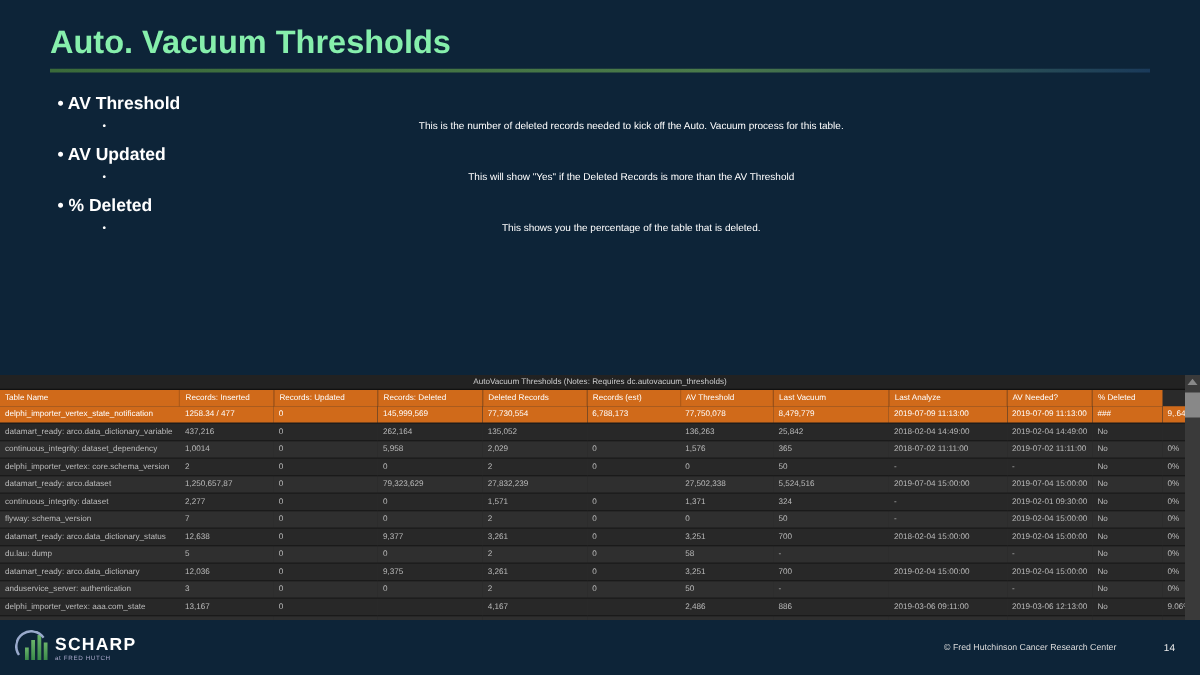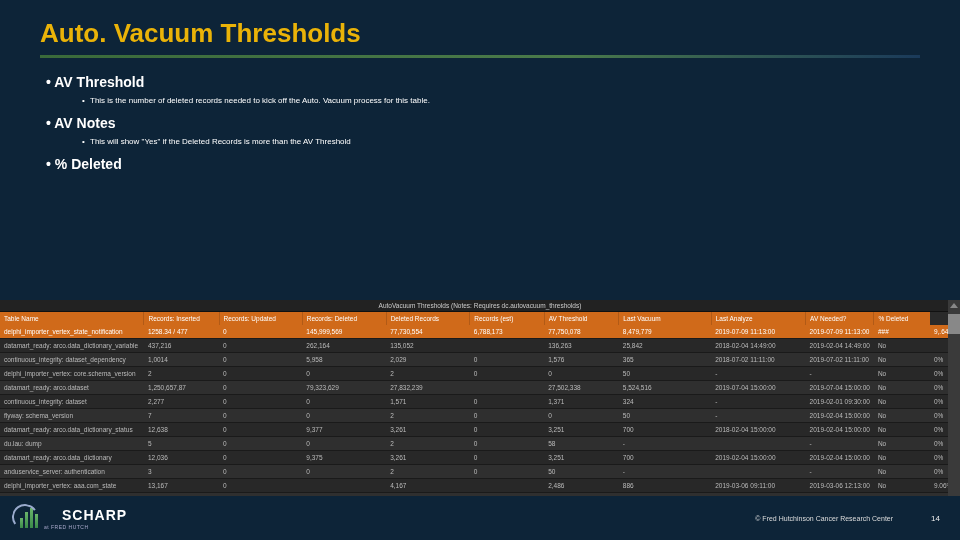--- a/index.html
+++ b/index.html
@@ -11,21 +11,21 @@
     color: #fff;
     position: relative;
     overflow: hidden;
   }
   .slide {
     padding: 18px 40px 0 40px;
   }
   .title {
     font-size: 26px;
     font-weight: bold;
-    color: #eab308;
+    color: #86efac;
     margin-bottom: 6px;
   }
   .underline {
     height: 3px;
     background: linear-gradient(to right, #3a6a3a 0%, #4a7a4a 60%, #1a3a5a 100%);
     margin-bottom: 16px;
   }
   .bullets {
     padding-left: 6px;
   }
@@ -35,20 +35,21 @@
     margin-bottom: 6px;
   }
   .b1::before {
     content: "• ";
   }
   .b2 {
     font-size: 8px;
     padding-left: 44px;
     margin-bottom: 10px;
     position: relative;
+    text-align: center;
   }
   .b2::before {
     content: "• ";
     position: absolute;
     left: 36px;
   }
   .table-wrap {
     position: absolute;
     left: 0;
     right: 0;
@@ -151,21 +152,20 @@
     border-right-color: transparent;
     border-bottom-color: transparent;
     transform: rotate(10deg);
     left: 12px;
     bottom: 10px;
   }
   .logo-text {
     font-size: 14px;
     font-weight: bold;
     letter-spacing: 1px;
-    margin-left: 18px;
   }
   .logo-sub {
     font-size: 5px;
     color: #aac;
     letter-spacing: 0.5px;
     margin-top: 1px;
   }
   .footer-right {
     margin-left: auto;
     font-size: 7px;
@@ -193,23 +193,24 @@
 </head>
 <body>
 
 <div class="slide">
   <h1 class="title">Auto. Vacuum Thresholds</h1>
   <div class="underline"></div>
 
   <div class="bullets">
     <div class="b1">AV Threshold</div>
     <div class="b2">This is the number of deleted records needed to kick off the Auto. Vacuum process for this table.</div>
-    <div class="b1">AV Notes</div>
+    <div class="b1">AV Updated</div>
     <div class="b2">This will show "Yes" if the Deleted Records is more than the AV Threshold</div>
     <div class="b1">% Deleted</div>
+    <div class="b2">This shows you the percentage of the table that is deleted.</div>
   </div>
 </div>
 
 <div class="table-wrap">
   <div class="table-title">AutoVacuum Thresholds (Notes: Requires dc.autovacuum_thresholds)</div>
   <table>
     <thead>
       <tr id="thead-row">
           <th class="col-name">Table Name</th>
           <th class="col-ins">Records: Inserted</th>

